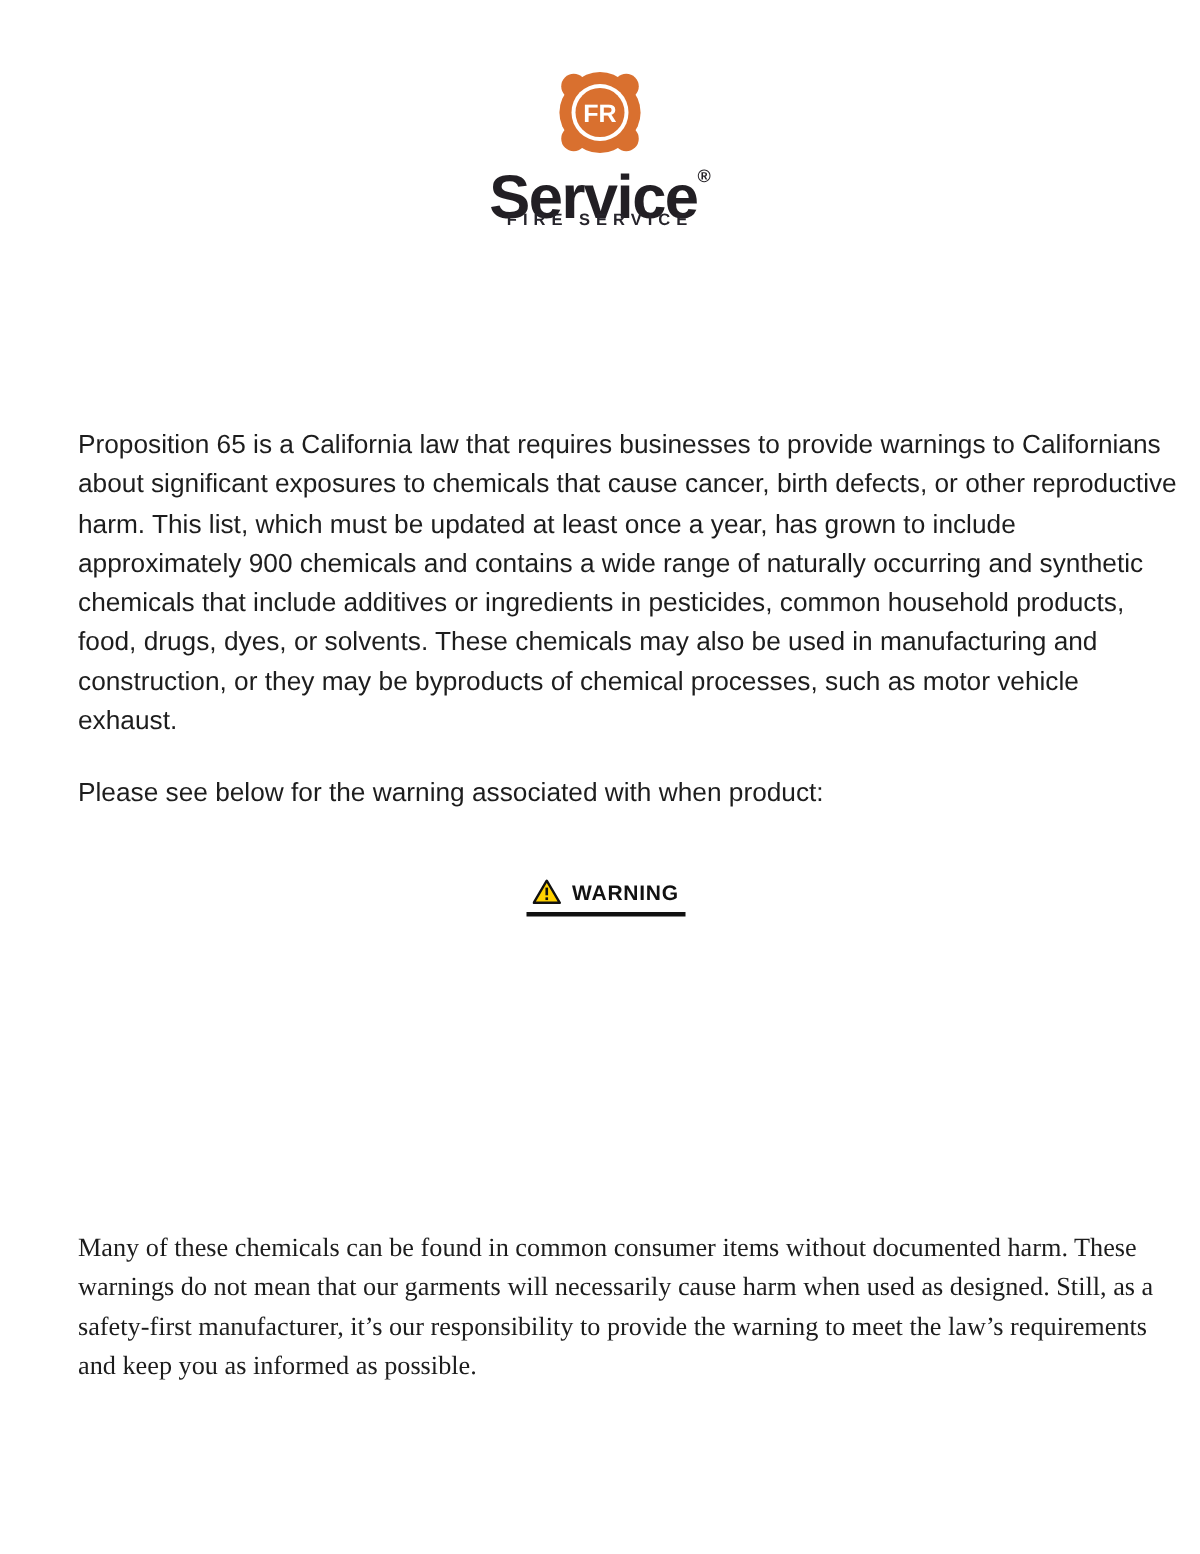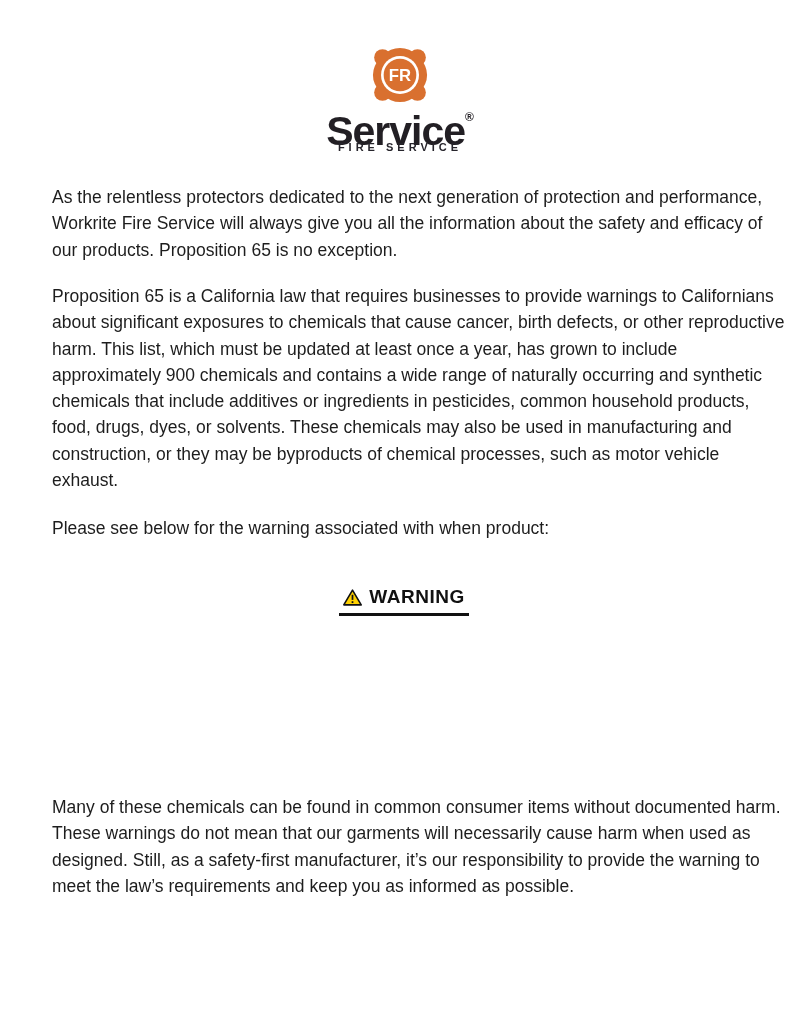--- a/index.html
+++ b/index.html
@@ -58,21 +58,21 @@
     position: absolute;
     left: 38px;
     width: 736px;
     font-size: 17.5px;
     line-height: 26.3px;
     color: #1d1d1d;
   }
   .p-intro   { top: 184px; }
   .p-prop65  { top: 283px; }
   .p-seebelow{ top: 515px; }
-  .p-closing { top: 794px; }
+  .p-closing { top: 818px; font-family: Liberation Serif, serif; }
 
   
   .warning-label {
     position: absolute;
     top: 586px;
     left: calc(50% + 4px);
     transform: translateX(-50%);
     width: 260px;
     text-align: center;
     color: #0d0d0d;
@@ -82,21 +82,21 @@
     padding: 0 4px 5px 4px;
     border-bottom: 3px solid #111111;
   }
   .warning-header-inner {
     display: flex;
     align-items: center;
     justify-content: center;
     gap: 7px;
   }
   .warning-title {
-    font-size: 19px;
+    font-size: 14px;
     font-weight: 800;
     letter-spacing: 0.5px;
     color: #111111;
   }
   .warning-triangle { width: 19px; height: 17px; display: block; }
   .warning-body {
     margin-top: 7px;
     font-size: 14px;
     font-weight: 700;
     line-height: 16.6px;
@@ -122,21 +122,20 @@
     </g>
     <circle cx="50" cy="50" r="25" fill="#ffffff"></circle>
     <circle cx="50" cy="50" r="21.5" fill="#D9702F"></circle>
     <text x="50" y="58" text-anchor="middle" font-family="Liberation Sans, sans-serif" font-size="22" font-weight="bold" fill="#ffffff">FR</text>
   </svg>
 
   <div class="logo-wordmark"><span>Service</span><span class="reg">®</span></div>
 
   <div class="logo-tagline">FIRE SERVICE</div>
 
-  <p class="body-par p-intro">As the relentless protectors dedicated to the next generation of protection and performance, Workrite Fire Service will always give you all the information about the safety and efficacy of our products. Proposition 65 is no exception.</p>
 
   <p class="body-par p-prop65">Proposition 65 is a California law that requires businesses to provide warnings to Californians about significant exposures to chemicals that cause cancer, birth defects, or other reproductive harm. This list, which must be updated at least once a year, has grown to include approximately 900 chemicals and contains a wide range of naturally occurring and synthetic chemicals that include additives or ingredients in pesticides, common household products, food, drugs, dyes, or solvents. These chemicals may also be used in manufacturing and construction, or they may be byproducts of chemical processes, such as motor vehicle exhaust.</p>
 
   <p class="body-par p-seebelow">Please see below for the warning associated with when product:</p>
 
   <div class="warning-label">
     <div class="warning-header">
       <div class="warning-header-inner">
         <svg class="warning-triangle" viewBox="0 0 24 21" aria-hidden="true">
           <path d="M12 1.2 L23 19.8 L1 19.8 Z" fill="#FFD100" stroke="#111111" stroke-width="2" stroke-linejoin="round"></path>

